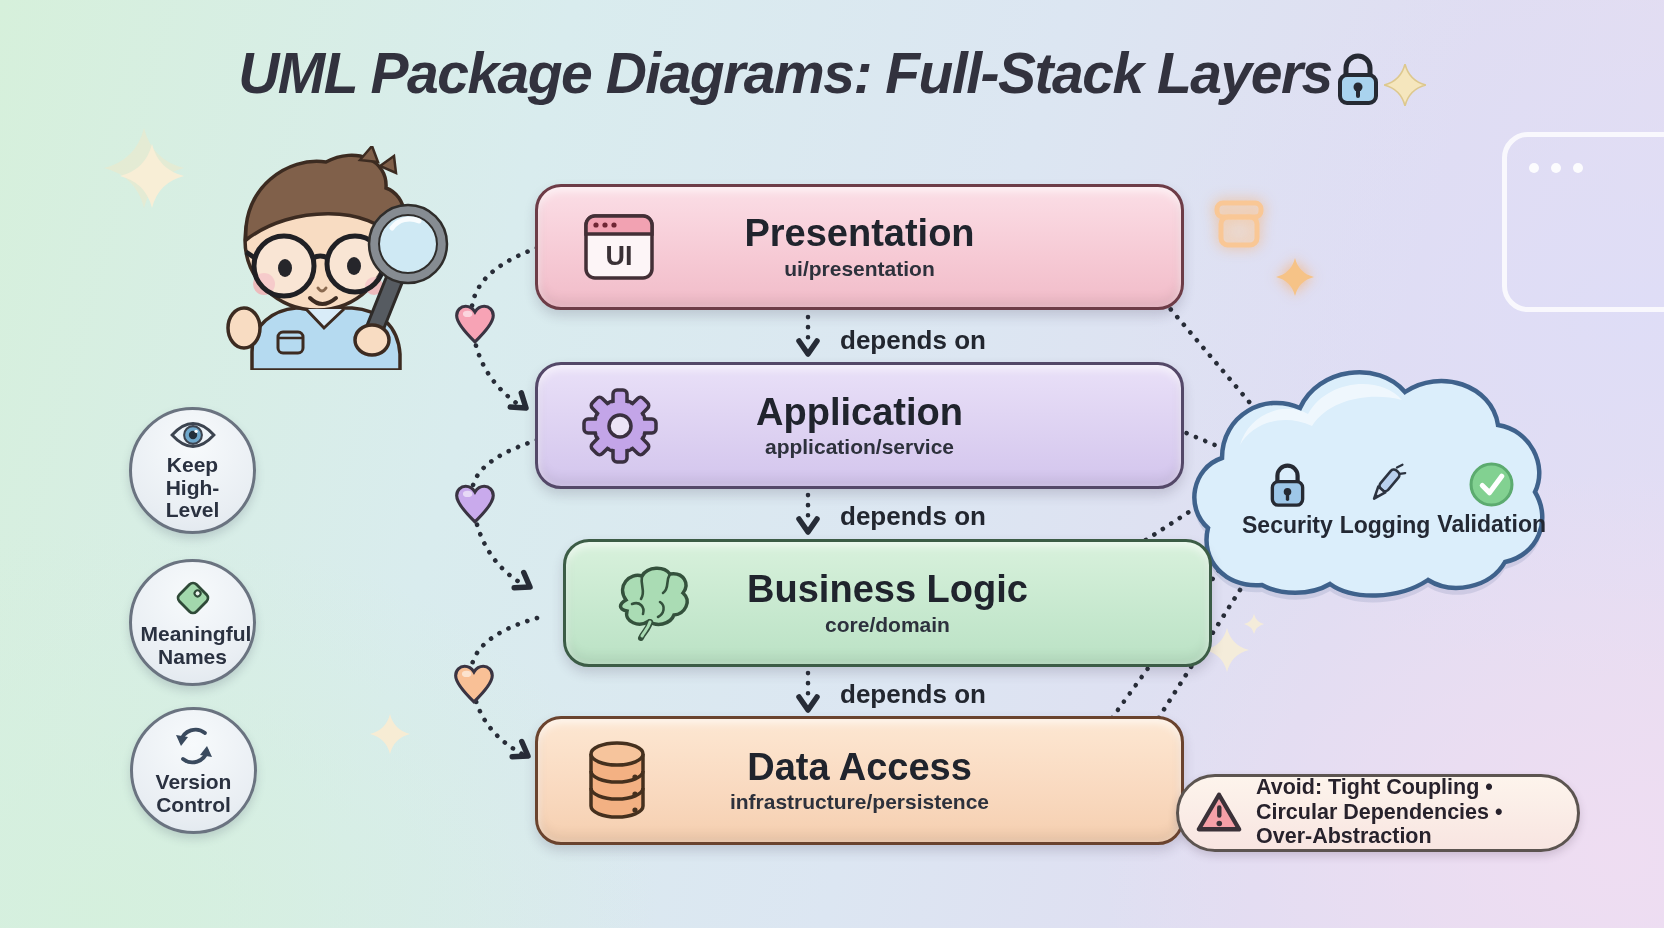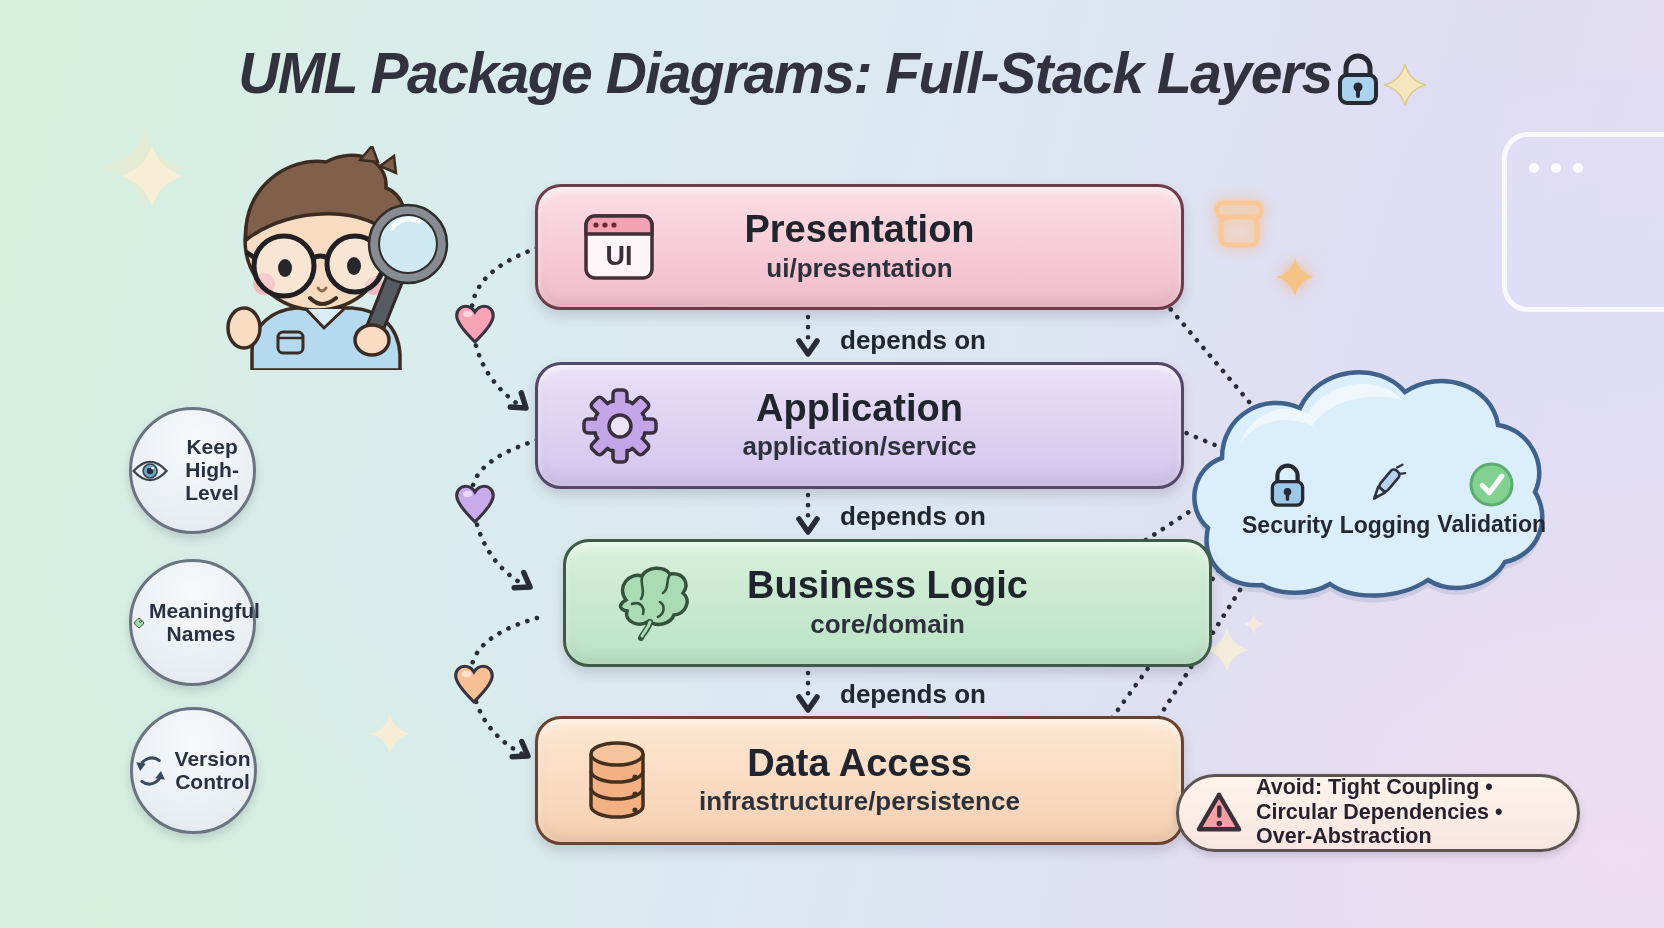--- a/index.html
+++ b/index.html
@@ -19,27 +19,27 @@
   
   .layer{left:535px;width:649px;border-radius:26px;border:3.5px solid;box-sizing:border-box;
     box-shadow:0 6px 12px rgba(60,50,75,.18), inset 0 4px 8px rgba(255,255,255,.65), inset 0 -7px 12px rgba(0,0,0,.07);}
   .layer.p{background:linear-gradient(180deg,#fbdee6,#f6c9d4 60%,#f1bccа);background:linear-gradient(180deg,#fbdee6,#f6c9d4 60%,#f1bcc9);border-color:#6d3c47;}
   .layer.a{background:linear-gradient(180deg,#e9e0f8,#dcd0f1 60%,#d3c5ed);border-color:#544868;}
   .layer.b{background:linear-gradient(180deg,#d8f1dc,#c6e8ce 60%,#bbe2c5);border-color:#3c5c46;margin-left:28px;}
   .layer.d{background:linear-gradient(180deg,#fde7d2,#f9d9bf 60%,#f5cfb0);border-color:#6a432e;}
   .layer-icon{position:absolute;left:44px;top:50%;transform:translateY(-50%);}
   .layer-text{position:absolute;left:0;right:0;top:50%;transform:translateY(-50%);text-align:center;}
   .layer-name{font-size:38px;font-weight:bold;color:#20242d;line-height:1.02;}
-  .layer-path{font-size:26px;font-weight:bold;color:#2d313c;margin-top:4px;}
+  .layer-path{font-size:21px;font-weight:bold;color:#2d313c;margin-top:4px;}
   .dep{left:840px;font-size:26px;font-weight:bold;color:#22262f;white-space:nowrap;}
   
   .badge{width:127px;height:127px;border-radius:50%;
     background:radial-gradient(circle at 50% 28%,#f7fafc,#e9eef3 68%,#dde5ec);
     border:3.5px solid #6a7380;box-shadow:0 5px 10px rgba(70,80,100,.20);
-    display:flex;flex-direction:row;align-items:center;justify-content:center;gap:3px;box-sizing:border-box;}
+    display:flex;flex-direction:column;align-items:center;justify-content:center;gap:3px;box-sizing:border-box;}
   .badge-label{font-size:21px;font-weight:bold;color:#2a3140;text-align:center;line-height:1.08;width:104px;}
   
   .cloud-title{left:1268px;top:404px;width:246px;text-align:center;font-size:30px;font-weight:bold;color:#242a36;line-height:1.08;}
   .cloud-items{left:1242px;top:462px;width:304px;display:flex;justify-content:space-between;text-align:center;}
   .citem{display:flex;flex-direction:column;align-items:center;gap:4px;}
   .citem-label{font-size:23px;font-weight:bold;color:#232833;}
   
   .warning{left:1176px;top:774px;width:404px;height:78px;border-radius:40px;border:3px solid #5c5450;
     background:linear-gradient(180deg,#fdf4ec,#f8e5e1);box-sizing:border-box;
     display:flex;align-items:center;gap:13px;padding:0 16px 2px 16px;box-shadow:0 4px 9px rgba(80,60,85,.2);}

